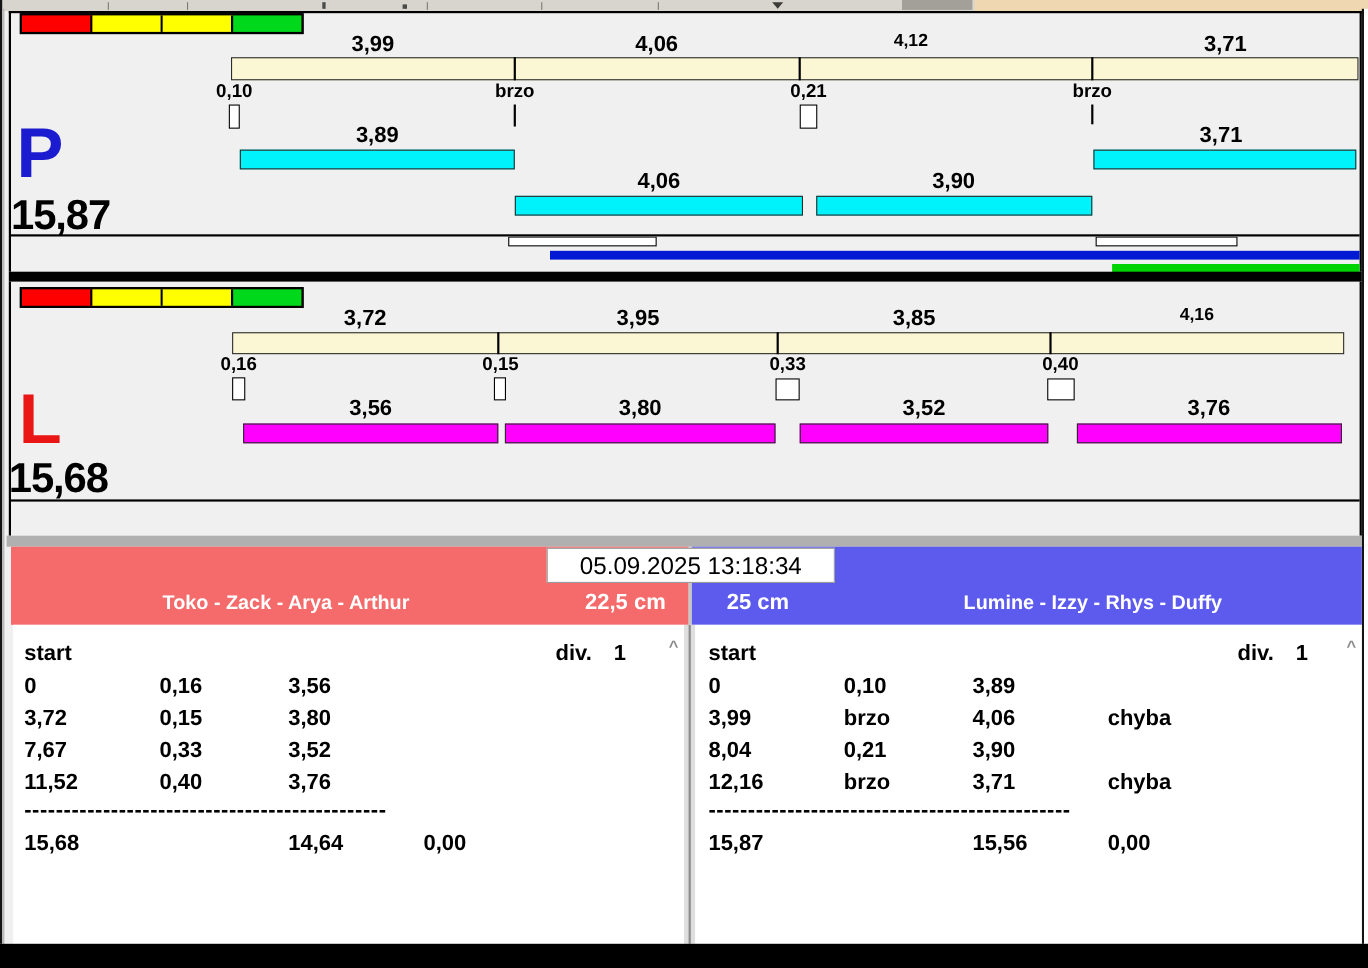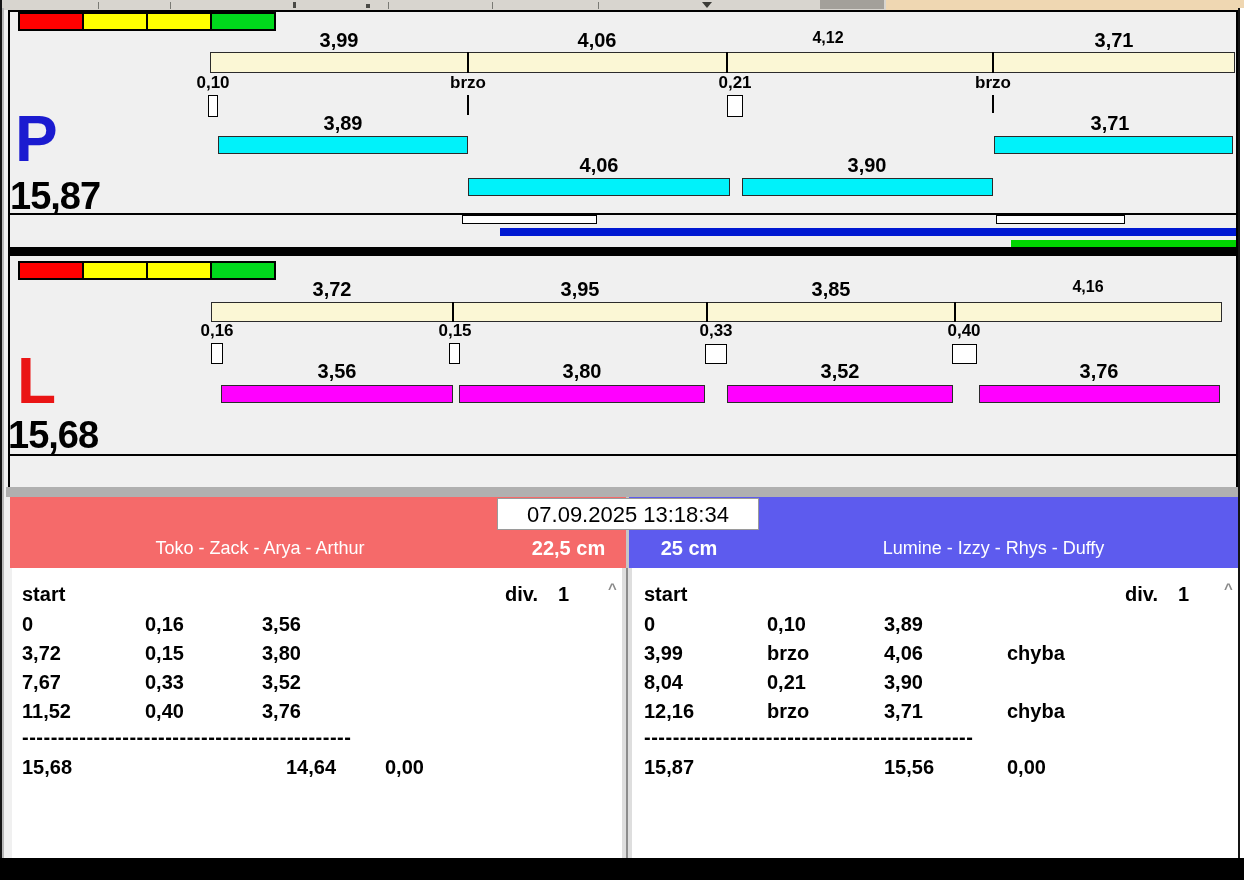--- a/index.html
+++ b/index.html
@@ -16,21 +16,21 @@
   .tick{position:absolute;background:#000;width:2px;}
   .lights{position:absolute;display:flex;border:2px solid #000;background:#000;}
   .lights div{width:62px;height:15px;border-right:2px solid #000;}
   .lights div:last-child{border-right:none;}
   .lt-red{background:#ff0000;}.lt-yel{background:#ffff00;}.lt-grn{background:#00d81c;}
   .big-total{position:absolute;font-weight:bold;font-size:38px;letter-spacing:-1px;}
   .lane-letter{position:absolute;font-weight:bold;font-size:64px;line-height:0.82;}
   .hline{position:absolute;background:#000;height:2px;}
   .team-hdr{position:absolute;height:71px;top:497px;}
   .hdr-title{position:absolute;font-weight:bold;font-size:25px;text-align:center;white-space:nowrap;}
-  .hdr-sub{position:absolute;font-weight:normal;font-size:18px;color:#fff;text-align:center;white-space:nowrap;}
+  .hdr-sub{position:absolute;font-weight:bold;font-size:18px;color:#fff;text-align:center;white-space:nowrap;}
   .hdr-cm{position:absolute;font-weight:bold;font-size:20px;color:#fff;text-align:center;white-space:nowrap;}
   .table-area{position:absolute;top:568px;width:610px;height:290px;background:#fff;font-weight:bold;font-size:20px;}
   .table-area span{position:absolute;white-space:nowrap;}
   .scroll-up{position:absolute;color:#8a8a8a;font-size:15px;font-weight:bold;line-height:10px;cursor:default;}
   .tb-tick{position:absolute;top:2px;width:1px;height:7px;background:#7a7a74;}
 </style>
 </head>
 <body>
 
 <div class="screen">
@@ -153,21 +153,21 @@
     <div class="hdr-sub" style="left:0;top:41px;width:500px;">Toko - Zack - Arya - Arthur</div>
     <div class="hdr-cm" style="left:506px;top:40px;width:105px;">22,5 cm</div>
   </div>
   <div class="abs" style="left:626px;top:497px;width:3px;height:71px;background:#c6c6c6;"></div>
   <div class="team-hdr" style="left:629px;width:609px;background:#5d5bee;">
     <div class="hdr-cm" style="left:10px;top:40px;width:100px;">25 cm</div>
     <div class="hdr-sub" style="left:120px;top:41px;width:489px;">Lumine - Izzy - Rhys - Duffy</div>
   </div>
 
   <div class="abs" style="left:497px;top:498px;width:262px;height:32px;background:#fff;border:1px solid #9a9a9a;z-index:5;
-              font-size:22px;line-height:31px;text-align:center;white-space:nowrap;">07.09.2025 13:18:34</div>
+              font-size:22px;line-height:31px;text-align:center;white-space:nowrap;">05.09.2025 13:18:34</div>
 
   <div class="table-area" style="left:12px;">
     <span style="left:10px;top:15px;">start</span>
     <span style="left:493px;top:15px;">div.</span>
     <span style="left:546px;top:15px;">1</span>
     <span class="scroll-up" style="left:596px;top:16px;">^</span>
 
     <span style="left:10px;top:45px;">0</span>
     <span style="left:133px;top:45px;">0,16</span>
     <span style="left:250px;top:45px;">3,56</span>
@@ -184,21 +184,21 @@
     <span style="left:373px;top:103px;"></span>
 
     <span style="left:10px;top:132px;">11,52</span>
     <span style="left:133px;top:132px;">0,40</span>
     <span style="left:250px;top:132px;">3,76</span>
     <span style="left:373px;top:132px;"></span>
 
     <span style="left:10px;top:158px;letter-spacing:0.5px;">----------------------------------------------</span>
 
     <span style="left:10px;top:188px;">15,68</span>
-    <span style="left:250px;top:188px;margin-left:24px;">14,64</span>
+    <span style="left:250px;top:188px;">14,64</span>
     <span style="left:373px;top:188px;">0,00</span>
   </div>
 
   <div class="abs" style="left:622px;top:568px;width:10px;height:290px;background:#dedede;"></div>
   <div class="abs" style="left:626px;top:568px;width:2px;height:290px;background:#8c8c8c;"></div>
 
   <div class="table-area" style="left:632px;width:606px;">
     <span style="left:12px;top:15px;">start</span>
     <span style="left:493px;top:15px;">div.</span>
     <span style="left:546px;top:15px;">1</span>

